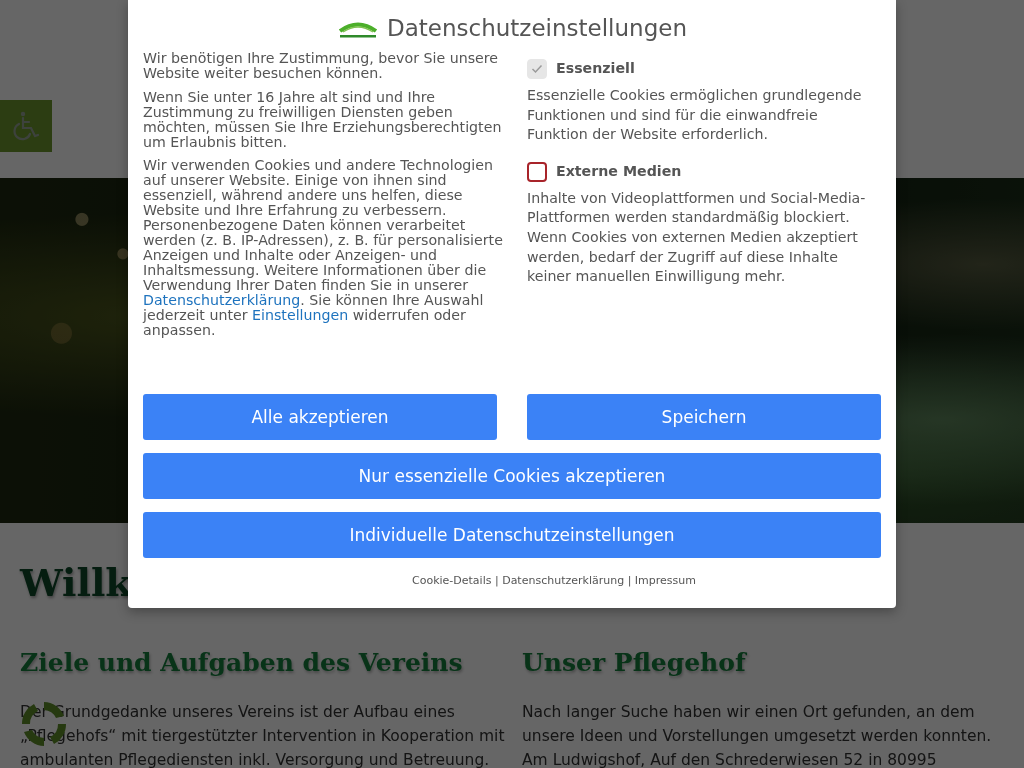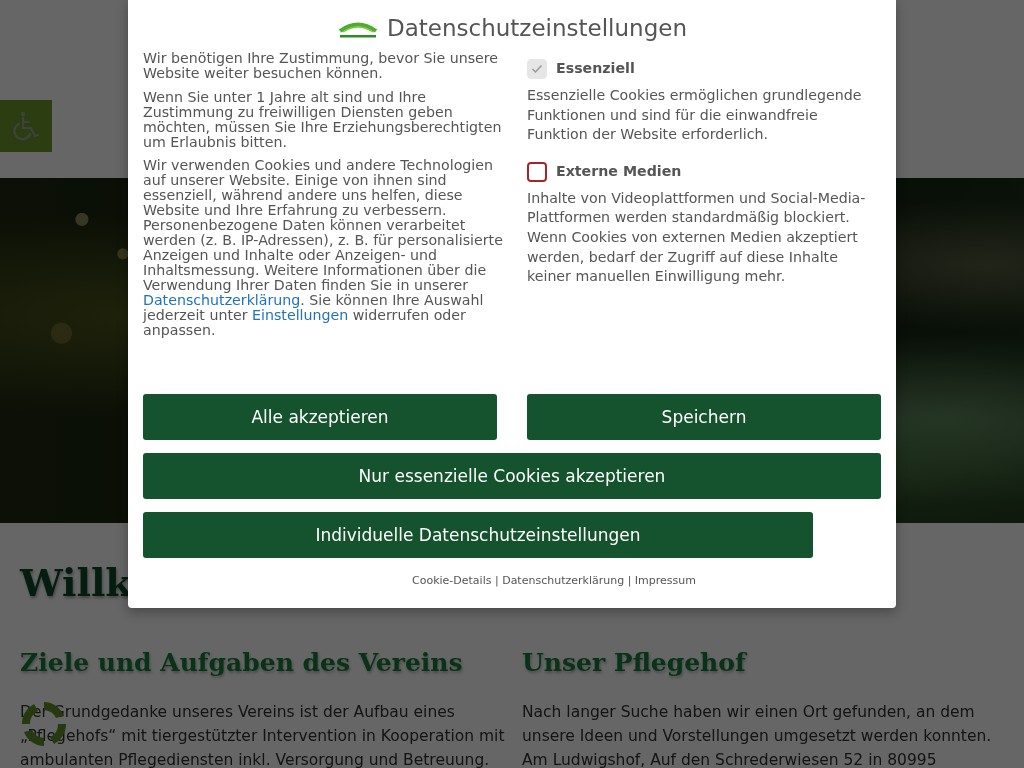--- a/index.html
+++ b/index.html
@@ -43,25 +43,25 @@
   .left-col p { margin-bottom: 8.5px; }
   .left-col a { color: #1e73be; text-decoration: none; }
   .right-col { position: absolute; left: 399px; top: 58px; width: 350px; font-size: 14.2px; line-height: 19.6px; color: #555555; }
   .chk-row { display: flex; align-items: center; gap: 9px; height: 22px; margin-bottom: 6px; }
   .chk { width: 20px; height: 20px; border-radius: 4px; display: flex; align-items: center; justify-content: center; }
   .chk.checked { background: #e6e6e6; border: 1px solid #e6e6e6; }
   .chk.unchecked { background: #ffffff; border: 2px solid #a8242a; }
   .chk-label { font-weight: bold; font-size: 14.2px; color: #555555; }
   .group-desc { margin-bottom: 16px; }
 
-  .btn { position: absolute; background: #14532d; color: #ffffff; border-radius: 3px; display: flex; align-items: center; justify-content: center; font-size: 17px; cursor: pointer; }
+  .btn { position: absolute; background: #3b82f6; color: #ffffff; border-radius: 3px; display: flex; align-items: center; justify-content: center; font-size: 17px; cursor: pointer; }
   .btn-accept-all { left: 15px; top: 394px; width: 354px; height: 46px; }
   .btn-save { left: 399px; top: 394px; width: 354px; height: 46px; }
   .btn-essential { left: 15px; top: 453px; width: 738px; height: 46px; }
-  .btn-individual { left: 15px; top: 512px; width: 670px; height: 46px; }
+  .btn-individual { left: 15px; top: 512px; width: 738px; height: 46px; }
 
   .footer-links { position: absolute; left: 0; top: 574px; width: 852px; text-align: center; font-size: 11px; color: #555555; }
   .footer-links span.link { cursor: pointer; }
 </style>
 </head>
 <body>
 
 <div class="page">
   <div class="header-area"></div>
   <div class="a11y-btn">
@@ -97,21 +97,21 @@
     <svg class="logo" viewBox="0 0 42 24">
       <path d="M3 15 Q21 2 39 15" stroke="#4caf2a" stroke-width="4" fill="none"></path>
       <path d="M6 16 Q21 6 36 16" stroke="#7fc250" stroke-width="1.5" fill="none"></path>
       <rect x="3" y="19" width="36" height="2.5" fill="#2f8a2a"></rect>
     </svg>
     <h2 class="modal-title">Datenschutzeinstellungen</h2>
   </div>
 
   <div class="left-col">
     <p>Wir benötigen Ihre Zustimmung, bevor Sie unsere Website weiter besuchen können.</p>
-    <p>Wenn Sie unter 1 Jahre alt sind und Ihre Zustimmung zu freiwilligen Diensten geben möchten, müssen Sie Ihre Erziehungsberechtigten um Erlaubnis bitten.</p>
+    <p>Wenn Sie unter 16 Jahre alt sind und Ihre Zustimmung zu freiwilligen Diensten geben möchten, müssen Sie Ihre Erziehungsberechtigten um Erlaubnis bitten.</p>
     <p>
       <span>Wir verwenden Cookies und andere Technologien auf unserer Website. Einige von ihnen sind essenziell, während andere uns helfen, diese Website und Ihre Erfahrung zu verbessern. Personenbezogene Daten können verarbeitet werden (z. B. IP-Adressen), z. B. für personalisierte Anzeigen und Inhalte oder Anzeigen- und Inhaltsmessung. Weitere Informationen über die Verwendung Ihrer Daten finden Sie in unserer </span><a>Datenschutzerklärung</a><span>. Sie können Ihre Auswahl jederzeit unter </span><a>Einstellungen</a><span> widerrufen oder anpassen.</span>
     </p>
   </div>
 
   <div class="right-col">
     <div class="chk-row">
       <div class="chk checked">
         <svg width="12" height="10" viewBox="0 0 12 10">
             <path d="M1.5 5 L4.5 8 L10.5 1.5" stroke="#9a9a9a" stroke-width="1.5" fill="none"></path>

